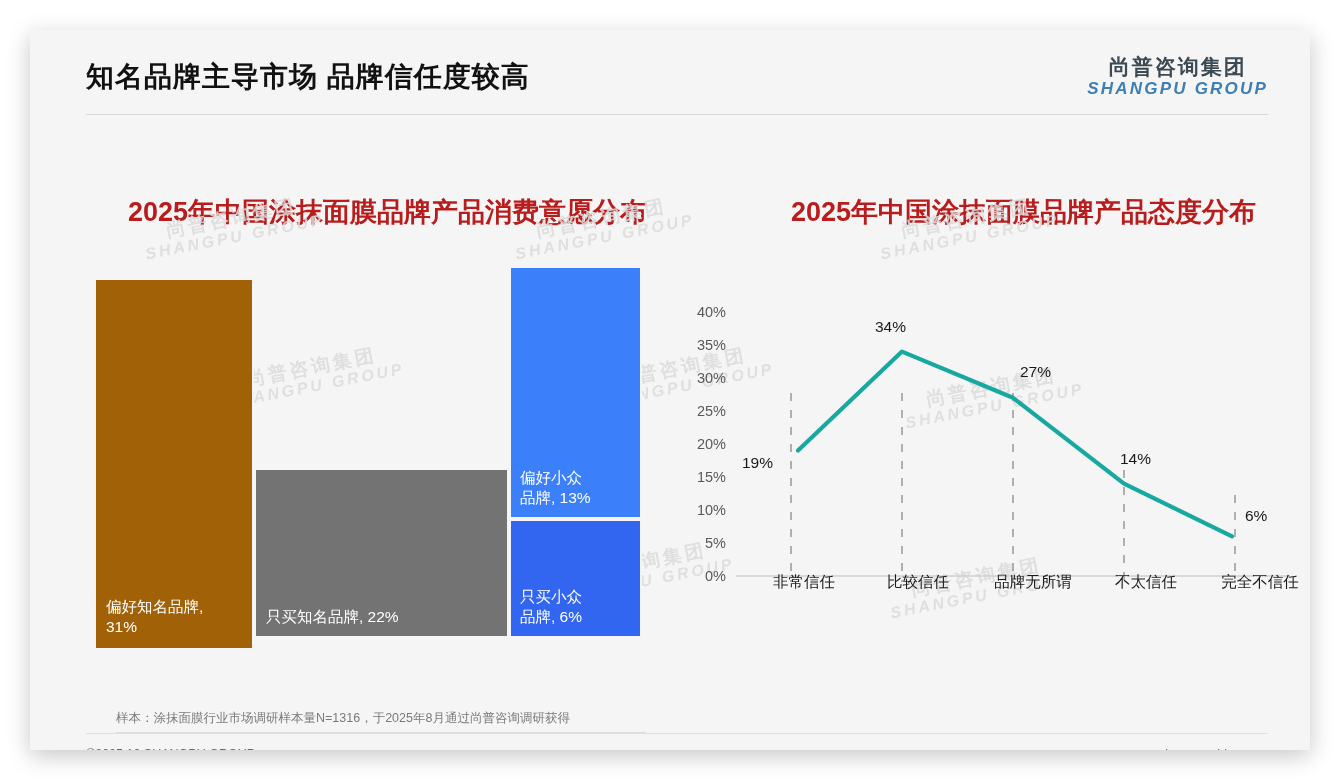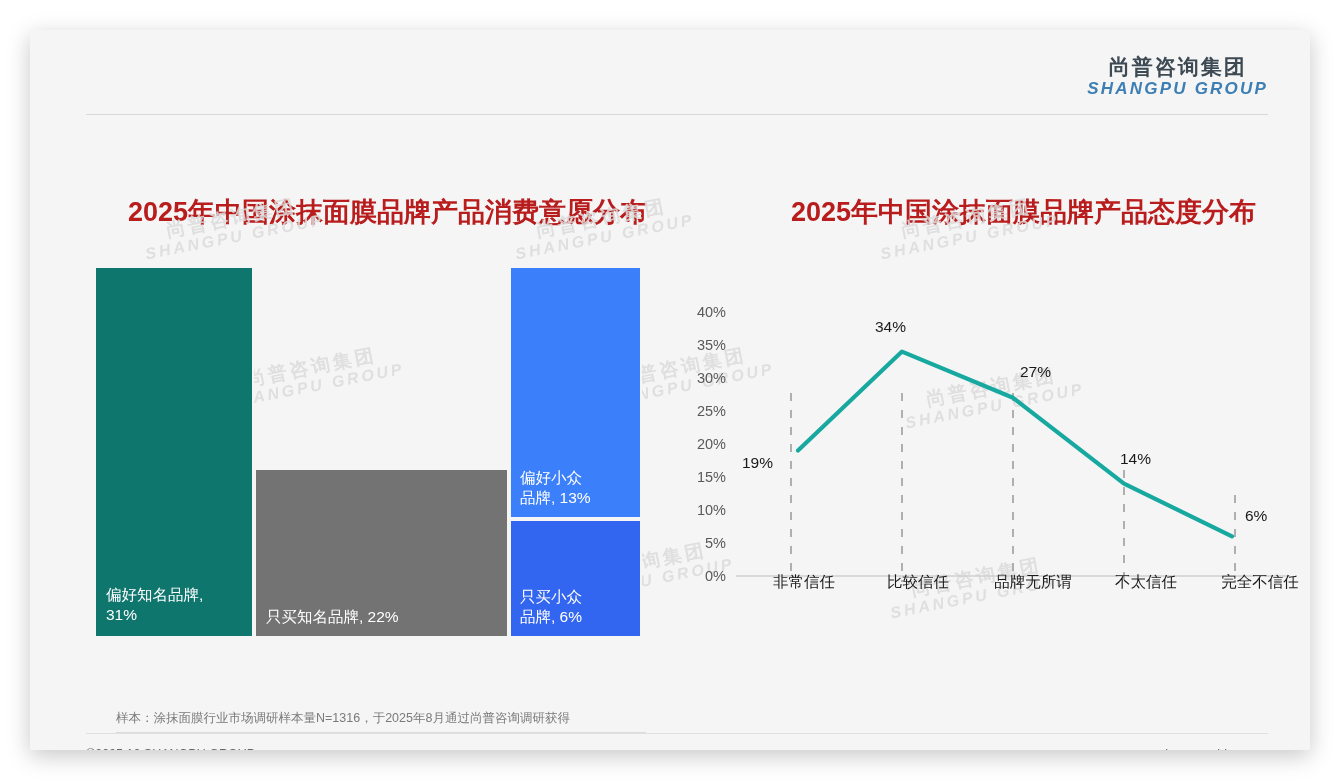--- a/index.html
+++ b/index.html
@@ -125,20 +125,21 @@
   .footer-right{
     position:absolute;right:42px;top:717px;font-size:12.5px;color:#666;white-space:nowrap;
   }
 </style>
 </head>
 <body>
 
 <div class="slide">
 
   <div class="header">
+    <div class="page-title">知名品牌主导市场 品牌信任度较高</div>
     <div class="logo">
       <span class="logo-cn">尚普咨询集团</span>
       <span class="logo-en">SHANGPU GROUP</span>
     </div>
     <div class="header-rule"></div>
   </div>
 
   <div class="panel-title" id="title-left">2025年中国涂抹面膜品牌产品消费意愿分布</div>
   <div class="panel-title" id="title-right">2025年中国涂抹面膜品牌产品态度分布</div>
 
@@ -173,21 +174,21 @@
   <div class="wm" style="left:520px;top:540px;">
     <span class="wm-cn">尚普咨询集团</span>
     <span class="wm-en">SHANGPU GROUP</span>
   </div>
   <div class="wm" style="left:855px;top:555px;">
     <span class="wm-cn">尚普咨询集团</span>
     <span class="wm-en">SHANGPU GROUP</span>
   </div>
 
   <div class="treemap">
-    <div class="tile" style="left:0px;top:0px;width:160px;height:372px;background:#0f766e;">
+    <div class="tile" style="left:0px;top:12px;width:160px;height:372px;background:#a16207;">
       <div class="lbl" style="left:10px;bottom:12px;width:142px;">偏好知名品牌,
 31%</div>
     </div>
     <div class="tile" style="left:160px;top:202px;width:255px;height:170px;background:#737373;">
       <div class="lbl" style="left:10px;bottom:10px;width:238px;">只买知名品牌, 22%</div>
     </div>
     <div class="tile" style="left:415px;top:0px;width:133px;height:253px;background:#3B7FFB;">
       <div class="lbl" style="left:9px;bottom:10px;width:118px;">偏好小众
 品牌, 13%</div>
     </div>

